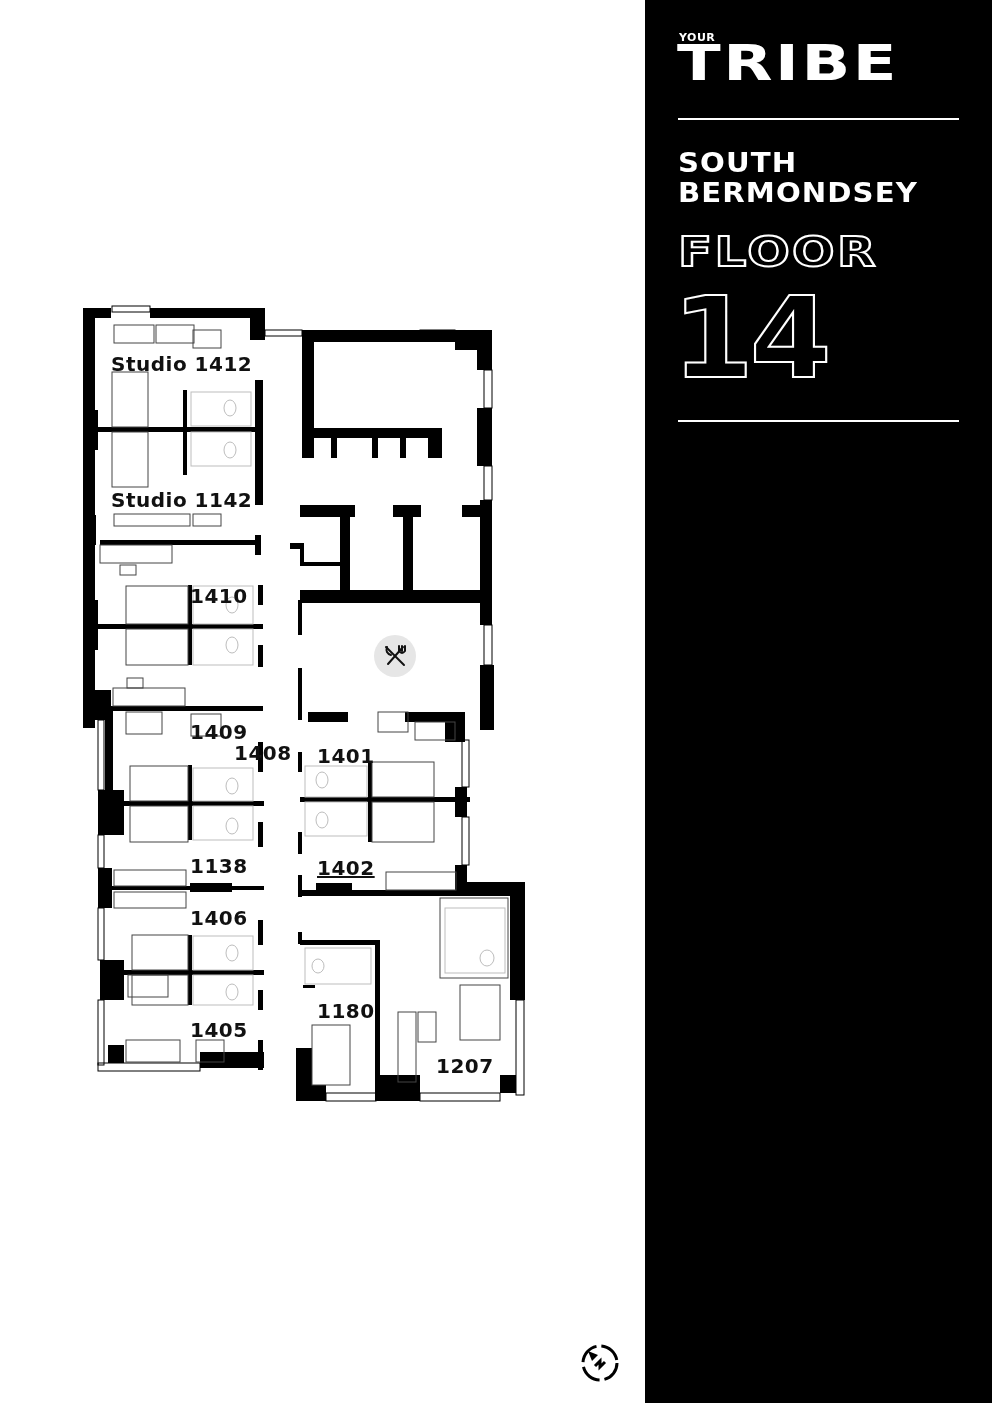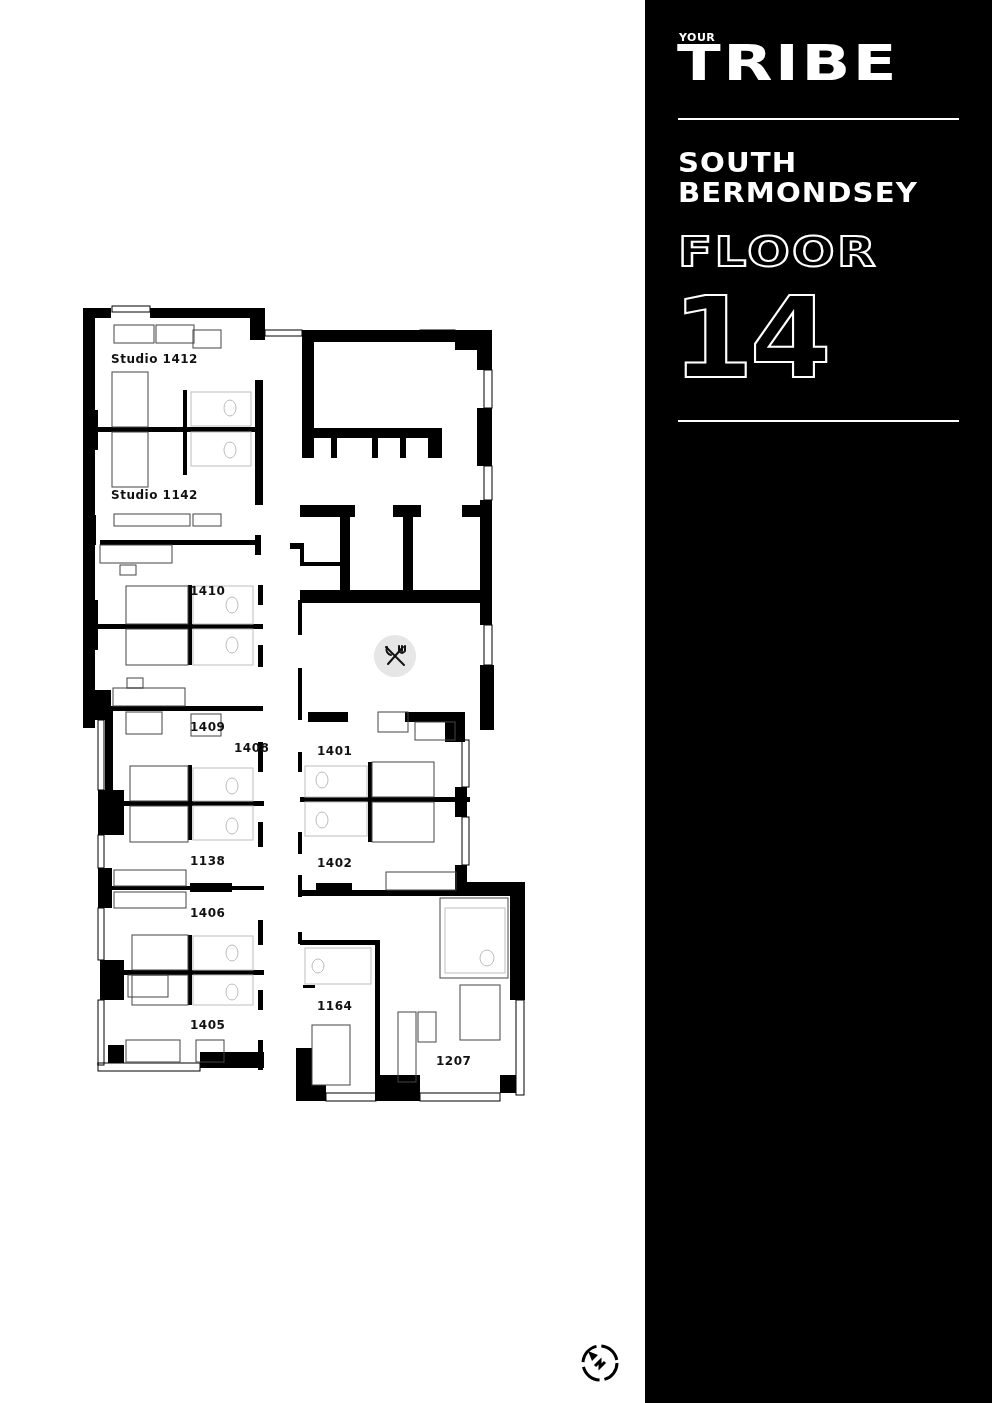--- a/index.html
+++ b/index.html
@@ -1,19 +1,19 @@
 <!DOCTYPE html>
 <html><head>
 <meta charset="utf-8">
 <style>
   html, body { margin:0; padding:0; }
   body { width:992px; height:1403px; position:relative; background:#ffffff; overflow:hidden; font-family:"Liberation Sans", sans-serif; }
   .plan-area { position:absolute; left:0; top:0; width:645px; height:1403px; background:#fff; }
   .plan-svg { position:absolute; left:0; top:0; }
-  .room-label { position:absolute; font-family:"DejaVu Sans", sans-serif; font-weight:bold; font-size:12px; color:#111; letter-spacing:0.5px; white-space:nowrap; }
+  .room-label { position:absolute; font-family:"DejaVu Sans", sans-serif; font-weight:bold; font-size:20px; color:#111; letter-spacing:0.5px; white-space:nowrap; }
   .panel { position:absolute; left:645px; top:0; width:347px; height:1403px; background:#000; color:#fff; }
   .brand-small { position:absolute; left:34px; top:31px; font-family:"DejaVu Sans", sans-serif; font-weight:bold; font-size:11px; letter-spacing:0.5px;text-align:right; }
   .brand-big { position:absolute; left:32px; top:38px; font-family:"DejaVu Sans", sans-serif; font-weight:bold; font-size:50px; letter-spacing:2px; transform:scaleX(1.28); transform-origin:left top; line-height:1; }
   .rule { position:absolute; left:33px; width:281px; height:2px; background:#fff; }
   .location { position:absolute; left:33px; top:148px; font-family:"DejaVu Sans", sans-serif; font-weight:bold; font-size:27px; line-height:30px; letter-spacing:1px; transform:scaleX(1.08); transform-origin:left top; }
   .outline-text { position:absolute; font-family:"DejaVu Sans", sans-serif; font-weight:bold; color:transparent; -webkit-text-stroke:2px #fff; line-height:1; }
   .floor-word { left:33px; top:232px; font-size:41px; letter-spacing:2px; transform:scaleX(1.22); transform-origin:left top; }
   .floor-num { left:27px; top:282px; font-size:112px; letter-spacing:-4px; transform:scaleX(1.05); transform-origin:left top; }
   .compass { position:absolute; left:578px; top:1341px; width:44px; height:44px; }
   .amenity { position:absolute; left:374px; top:635px; width:42px; height:42px; border-radius:50%; background:#e6e6e6; }
@@ -204,22 +204,22 @@
 
   <div class="room-label" style="left:111px; top:352px;">Studio 1412</div>
   <div class="room-label" style="left:111px; top:488px;">Studio 1142</div>
   <div class="room-label" style="left:190px; top:584px;">1410</div>
   <div class="room-label" style="left:190px; top:676px;margin-top:44px;">1409</div>
   <div class="room-label" style="left:190px; top:741px;margin-left:44px;">1408</div>
   <div class="room-label" style="left:190px; top:854px;">1138</div>
   <div class="room-label" style="left:190px; top:906px;text-align:right;">1406</div>
   <div class="room-label" style="left:190px; top:1018px;">1405</div>
   <div class="room-label" style="left:317px; top:744px;">1401</div>
-  <div class="room-label" style="left:317px; top:856px;">1402</div>
-  <div class="room-label" style="left:317px; top:999px;">1164</div>
+  <div class="room-label" style="left:317px; top:856px;text-decoration:underline;">1402</div>
+  <div class="room-label" style="left:317px; top:999px;">1180</div>
   <div class="room-label" style="left:436px; top:1054px;">1207</div>
 
   <div class="amenity">
     <svg width="42" height="42" viewBox="0 0 42 42">
       <g stroke="#111" stroke-width="2" fill="none" stroke-linecap="round">
         <path d="M12 12 L30 30"></path>
         <path d="M13 12 Q11 18 17 20"></path>
         <path d="M29 12 L14 29"></path>
         <path d="M25 11 L25 16 M28 11 L28 16 M31 11 L31 16 M25 16 Q28 20 31 16"></path>
       </g>

